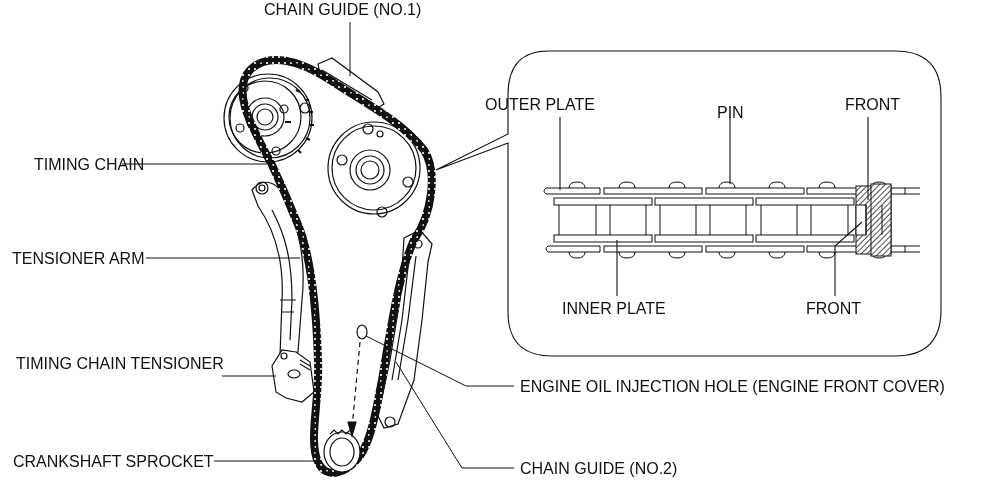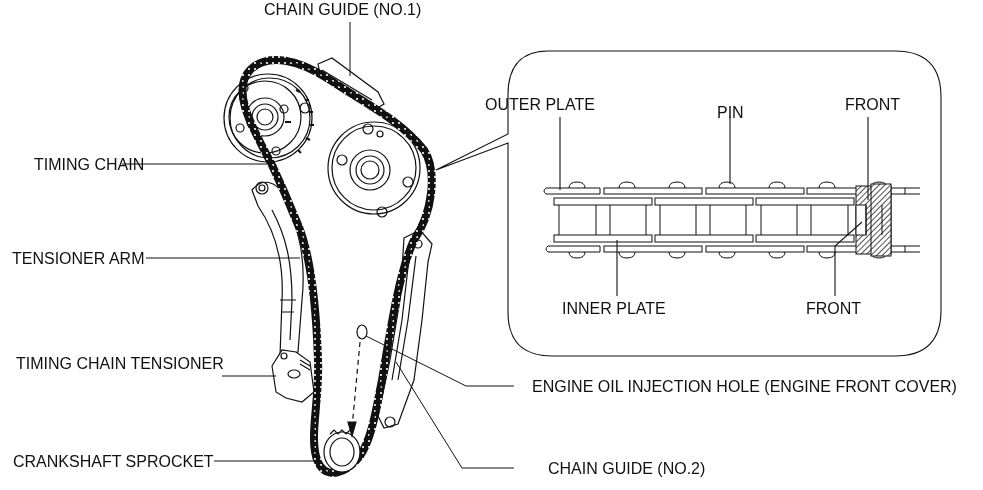--- a/index.html
+++ b/index.html
@@ -178,20 +178,20 @@
     <line x1="617" y1="240" x2="617" y2="296"></line>
     <polyline points="835,296 835,246 862,222"></polyline>
   </g>
 </svg>
 
 <div class="lbl" style="left:264px;top:2px;">CHAIN GUIDE (NO.1)</div>
 <div class="lbl" style="left:0px;top:157px;margin-left:34px;">TIMING CHAIN</div>
 <div class="lbl" style="left:12px;top:251px;">TENSIONER ARM</div>
 <div class="lbl" style="left:0px;top:356px;margin-left:16px;">TIMING CHAIN TENSIONER</div>
 <div class="lbl" style="left:13px;top:454px;">CRANKSHAFT SPROCKET</div>
-<div class="lbl" style="left:520px;top:379px;margin-left:12px;">ENGINE OIL INJECTION HOLE (ENGINE FRONT COVER)</div>
-<div class="lbl" style="left:548px;top:461px;">CHAIN GUIDE (NO.2)</div>
+<div class="lbl" style="left:520px;top:379px;">ENGINE OIL INJECTION HOLE (ENGINE FRONT COVER)</div>
+<div class="lbl" style="left:520px;top:461px;">CHAIN GUIDE (NO.2)</div>
 
 <div class="lbl" style="left:485px;top:97px;">OUTER PLATE</div>
 <div class="lbl" style="left:717px;top:97px;margin-top:8px;">PIN</div>
 <div class="lbl" style="left:845px;top:97px;">FRONT</div>
 <div class="lbl" style="left:562px;top:301px;">INNER PLATE</div>
 <div class="lbl" style="left:806px;top:301px;">FRONT</div>
 
 </body></html>

